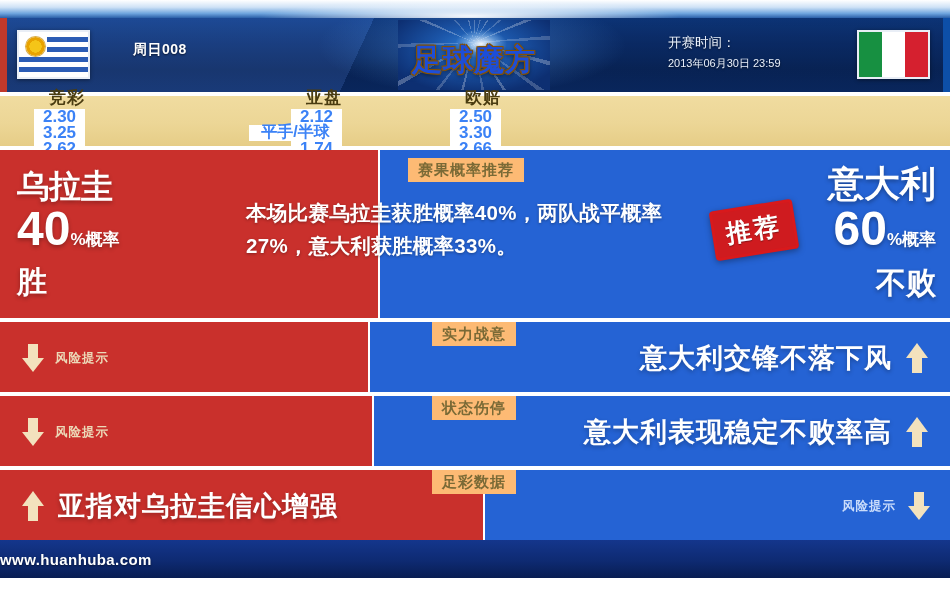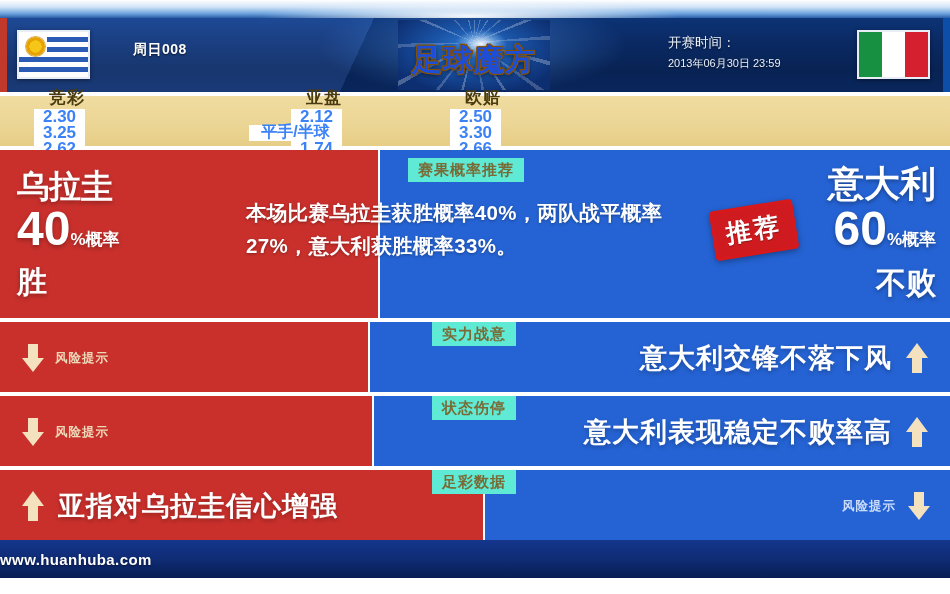--- a/index.html
+++ b/index.html
@@ -82,21 +82,21 @@
   .odds-box{background:#fff;color:#3b82f6;font-size:17px;font-weight:bold;
     height:16px;min-width:51px;margin-left:16px;display:flex;align-items:center;justify-content:center;
     padding:0 4px;box-sizing:border-box;}
   .odds-box.wide{min-width:93px;font-size:16px;}
   .sp1{width:148px;} .sp2{width:92px;}
 
   
   .main{position:absolute;left:0;top:150px;width:950px;height:168px;}
   .main-red{position:absolute;left:0;top:0;width:378px;height:168px;background:#c9302c;}
   .main-blue{position:absolute;left:380px;top:0;width:570px;height:168px;background:#2563d4;}
-  .tag{position:absolute;background:#5eead4;color:#7a6a36;font-weight:bold;
+  .tag{position:absolute;background:#fdba74;color:#7a6a36;font-weight:bold;
     font-size:15px;letter-spacing:1px;padding:4px 10px 5px;line-height:1;z-index:6;}
   .tag-main{left:408px;top:158px;}
 
   .team-l{position:absolute;left:17px;top:168px;z-index:7;color:#fff;}
   .team-l .nm{font-size:32px;font-weight:bold;line-height:36px;text-shadow:0 2px 4px rgba(0,0,0,.3);}
   .team-l .pc{font-size:48px;font-weight:bold;line-height:50px;text-shadow:0 2px 4px rgba(0,0,0,.3);}
   .team-l .pc small{font-size:17px;font-weight:bold;}
   .team-l .rs{font-size:30px;font-weight:bold;line-height:34px;text-shadow:0 2px 4px rgba(0,0,0,.3);}
 
   .team-r{position:absolute;right:14px;top:165px;z-index:7;color:#fff;text-align:right;}

